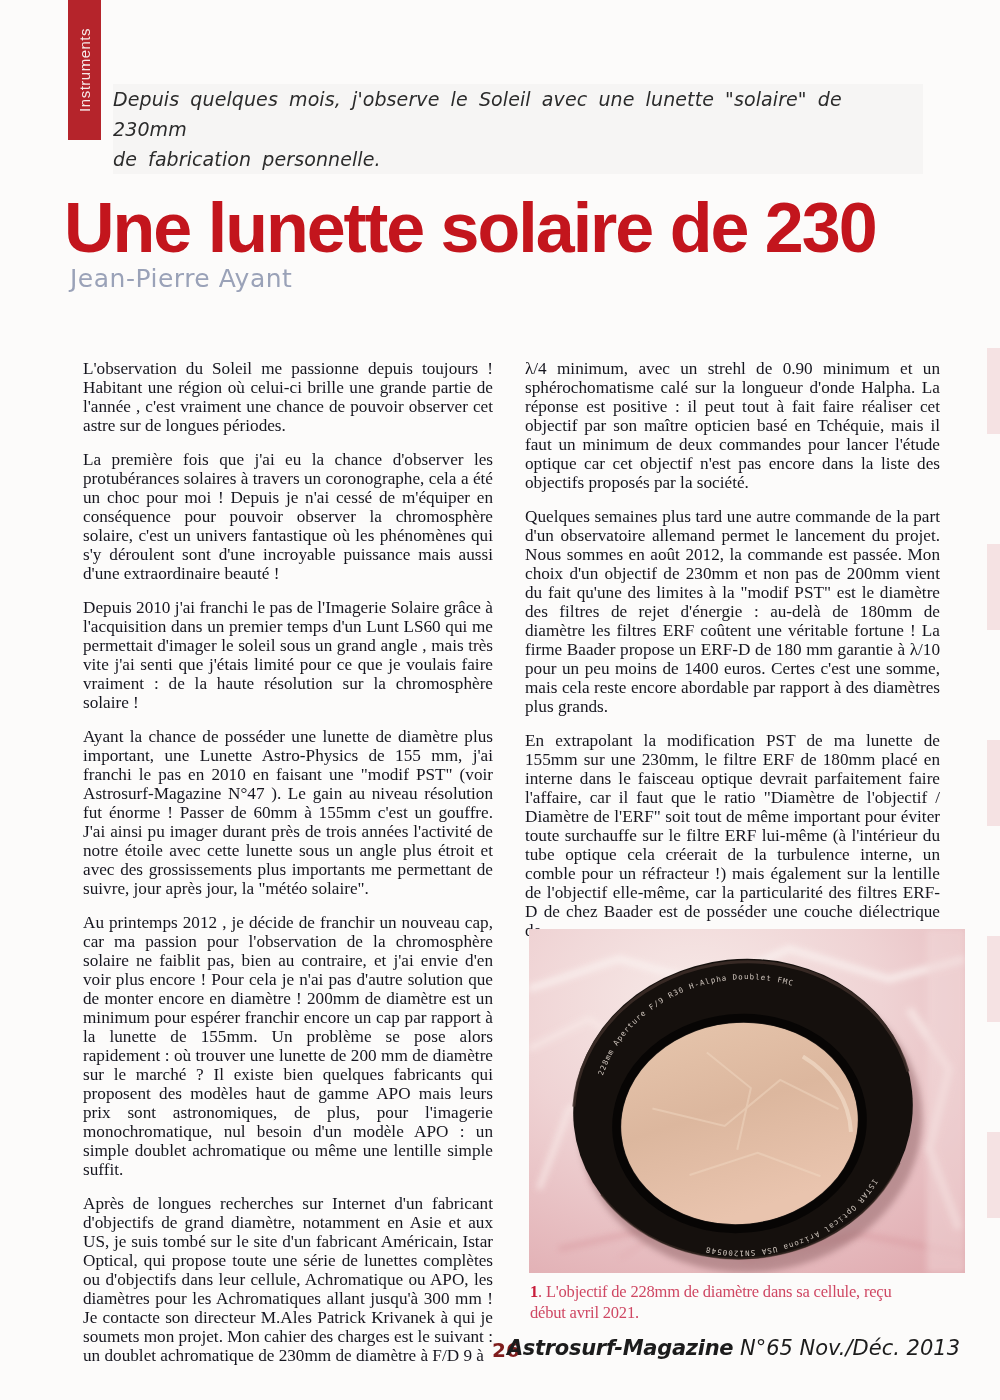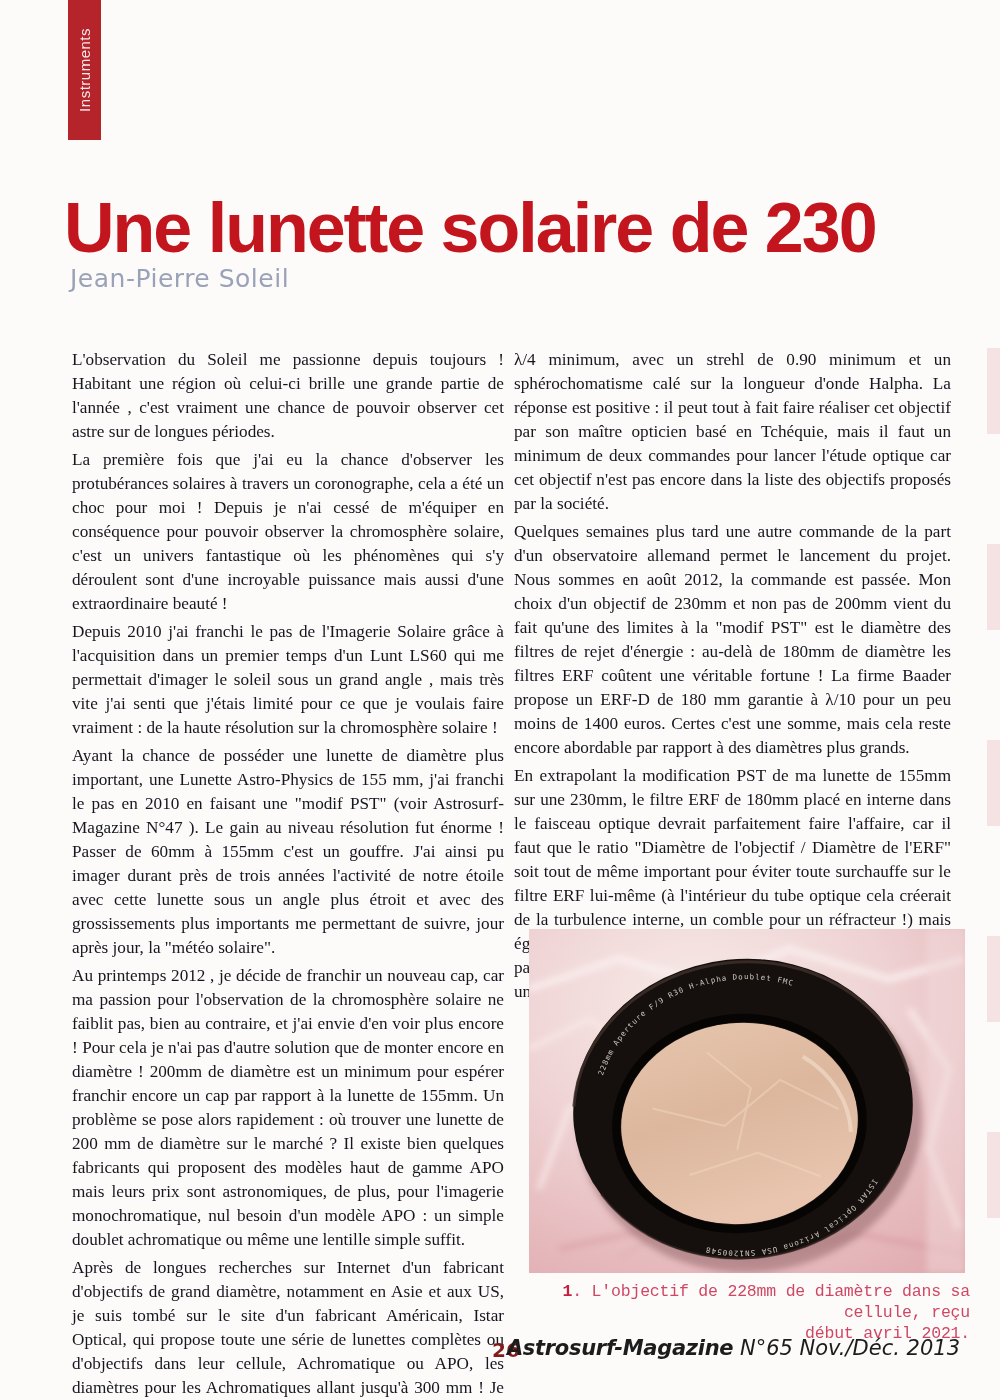--- a/index.html
+++ b/index.html
@@ -40,32 +40,32 @@
   .author{
     position:absolute;left:70px;top:264px;
     font-family:"DejaVu Sans",sans-serif;font-size:25px;
     color:var(--author-color,#9aa2b8);letter-spacing:.5px;
   }
   
   .col{position:absolute;top:344px;color:#16161f;}
   .col-left{left:68px;width:440px;}
   .col-right{left:510px;width:445px;}
   .col p{
-    margin:4px;text-align:justify;
-    font-size:17.2px;line-height:24px;
+    margin:15px;text-align:justify;
+    font-size:17.2px;line-height:19px;
   }
   .col p span.it{}
   
   .photo{position:absolute;left:529px;top:929px;width:436px;height:344px;}
   .photo svg{display:block;}
   
   .caption{
     position:absolute;left:530px;top:1281px;width:440px;
-    font-family:Liberation Mono, monospace;font-size:16.5px;line-height:21px;
-    color:var(--rose-caption,#cf4763);letter-spacing:-.2px;text-align:right;
+    font-family:Liberation Serif, serif;font-size:16.5px;line-height:21px;
+    color:var(--rose-caption,#cf4763);letter-spacing:-.2px;
   }
   .caption .num{font-weight:bold;color:#c81e3c;}
   
   .footer-pagenum{
     position:absolute;left:492px;top:1338px;
     font-family:"DejaVu Sans",sans-serif;font-weight:bold;
     font-size:20px;color:#7f1d1d;
   }
   .footer-credit{
     position:absolute;right:40px;top:1336px;
@@ -81,23 +81,27 @@
 </style>
 </head>
 <body>
 
 <div class="page">
 
   <div class="section-tab">
     <span>Instruments</span>
   </div>
 
+  <div class="intro">
+    <span class="line">Depuis quelques mois, j'observe le Soleil avec une lunette "solaire" de 230mm</span>
+    <span class="line">de fabrication personnelle.</span>
+  </div>
 
   <div class="title">Une lunette solaire de 230</div>
-  <div class="author">Jean-Pierre Soleil</div>
+  <div class="author">Jean-Pierre Ayant</div>
 
   <div class="col col-left">
       <p><span>L'observation du Soleil me passionne depuis toujours ! Habitant une région où celui-ci brille une grande partie de l'année , c'est vraiment une chance de pouvoir observer cet astre sur de longues périodes.</span></p>
       <p><span>La première fois que j'ai eu la chance d'observer les protubérances solaires à travers un coronographe, cela a été un choc pour moi ! Depuis je n'ai cessé de m'équiper en conséquence pour pouvoir observer la chromosphère solaire, c'est un univers fantastique où les phénomènes qui s'y déroulent sont d'une incroyable puissance mais aussi d'une extraordinaire beauté !</span></p>
       <p><span>Depuis 2010 j'ai franchi le pas de l'Imagerie Solaire grâce à l'acquisition dans un premier temps d'un Lunt LS60 qui me permettait d'imager le soleil sous un grand angle , mais très vite j'ai senti que j'étais limité pour ce que je voulais faire vraiment : de la haute résolution sur la chromosphère solaire !</span></p>
       <p><span>Ayant la chance de posséder une lunette de diamètre plus important, une Lunette Astro-Physics de 155 mm, j'ai franchi le pas en 2010 en faisant une "modif PST" (voir Astrosurf-Magazine N°47 ). Le gain au niveau résolution fut énorme ! Passer de 60mm à 155mm c'est un gouffre. J'ai ainsi pu imager durant près de trois années  l'activité de notre étoile avec cette lunette sous un angle plus étroit et avec des grossissements plus importants me permettant de suivre, jour après jour, la "météo solaire".</span></p>
       <p><span>Au printemps 2012 , je décide de franchir un nouveau cap, car ma passion pour l'observation de la chromosphère solaire ne faiblit pas, bien au contraire, et j'ai envie d'en voir plus encore ! Pour cela je n'ai pas d'autre solution que de monter encore en diamètre ! 200mm de diamètre est un minimum pour espérer franchir encore un cap par rapport à la lunette de 155mm. Un problème se pose alors rapidement : où trouver une lunette de 200 mm de diamètre sur le marché ? Il existe bien quelques fabricants qui proposent des modèles haut de gamme APO mais leurs prix sont astronomiques, de plus, pour l'imagerie monochromatique, nul besoin d'un modèle APO : un simple doublet achromatique ou même une lentille simple suffit.</span></p>
       <p><span>Après de longues recherches sur Internet d'un fabricant d'objectifs de grand diamètre,  notamment en Asie et aux US, je suis tombé sur le site d'un fabricant Américain, </span><span class="it">Istar Optical</span><span>, qui propose toute une série de lunettes complètes ou d'objectifs dans leur cellule, Achromatique ou APO, les diamètres pour les Achromatiques allant jusqu'à 300 mm ! Je contacte son directeur M.Ales Patrick Krivanek à qui je soumets mon projet. Mon cahier des charges est le suivant : un doublet achromatique de 230mm de diamètre à F/D 9 à</span></p>
     </div>
   <div class="col col-right">

